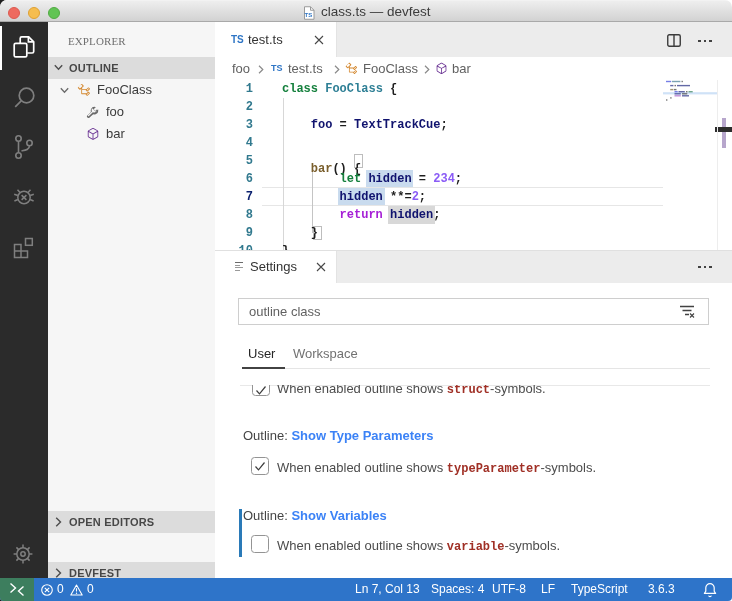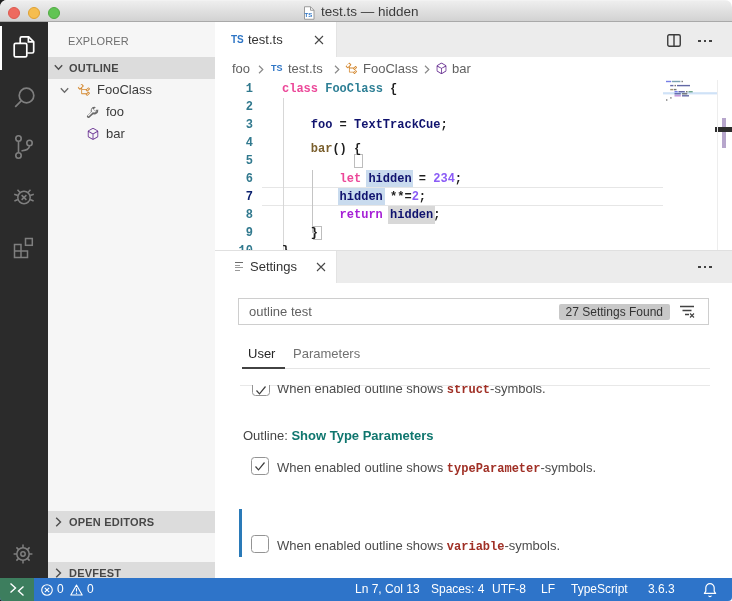--- a/index.html
+++ b/index.html
@@ -14,58 +14,58 @@
     background:linear-gradient(#eeeeee,#d2d2d2); border-bottom:1px solid #a9a9a9;
     border-top:1px solid #f2f2f2; }
   .tl { position:absolute; top:5.5px; width:12px; height:12px; border-radius:50%; }
   #tl-r { left:8px;  background:#ee6a5f; border:1px solid #dc5a50; }
   #tl-y { left:28px; background:#f5bd4f; border:1px solid #dfa032; }
   #tl-g { left:48px; background:#61c454; border:1px solid #51aa42; }
   
   #activity { position:absolute; left:0; top:22px; width:48px; height:556px; background:#2b2b2b; }
   
   #sidebar { position:absolute; left:48px; top:22px; width:167px; height:556px; background:#f6f6f6; }
-  #sb-title { position:absolute; left:20px; top:13px; font-size:11px; letter-spacing:0.1px; color:#6f6f6f; }
+  #sb-title { position:absolute; left:20px; top:13px; font-size:11px; letter-spacing:0.1px; color:#6f6f6f;font-family:Liberation Serif, serif; }
   .sb-head { position:absolute; left:0; width:167px; height:22px; background:#dcdcdc;
      font-size:11px; font-weight:bold; color:#474747; line-height:22px; }
   .sb-head .lbl { position:absolute; left:21px; top:0; letter-spacing:0.2px; }
   .tree-row { position:absolute; left:0; width:167px; height:22px; font-size:13px; color:#3b3b3b; line-height:22px; }
   
   #editor { position:absolute; left:215px; top:22px; width:517px; height:228px; background:#fff; }
   #tabbar { position:absolute; left:0; top:0; width:517px; height:35px; background:#ececec; }
   .tab-active { position:absolute; left:0; top:0; height:35px; background:#fff; }
   #breadcrumbs { position:absolute; left:0; top:35px; width:517px; height:23px; background:#fff;
      font-size:13px; color:#616161; }
   .bc { position:absolute; top:0; line-height:23px; white-space:nowrap; }
   .bci { position:absolute; top:5px; }
   #code { position:absolute; left:0; top:58px; width:517px; height:170px; background:#fff; overflow:hidden; }
   .ln { position:absolute; left:0; width:38px; text-align:right; font-family:"Liberation Mono",monospace;
         font-size:12px; line-height:18px; color:#31798e; font-weight:bold; }
   .cl { position:absolute; left:67px; font-family:"Liberation Mono",monospace; font-size:12px;
         line-height:18px; white-space:pre; color:#1e1e1e; font-weight:bold; }
-  .kw  { color:#ec4899; }
+  .kw  { color:#15803d; }
   .cls { color:#2e7f95; }
   .var { color:#10136e; }
   .num { color:#8b5cf6; }
   .fn  { color:#7a5f2d; }
   .ret { color:#a620d6; }
   .hlb { position:absolute; width:47px; height:18px; background:#c9dbee; }
   .hlg { position:absolute; width:47px; height:18px; background:#d8d8d8; }
   .guide { position:absolute; width:1px; }
   .brk { position:absolute; width:9px; height:14px; border:1px solid #bdbdbd; }
   .cur-line { position:absolute; left:47px; width:401px; height:1px; background:#e6e6e6; }
   
   #settings { position:absolute; left:215px; top:250px; width:517px; height:328px; background:#fff;
      border-top:1px solid #e0e0e0; }
   #set-tabbar { position:absolute; left:0; top:0; width:517px; height:32px; background:#ececec; }
   #set-body { position:absolute; left:0; top:32px; width:517px; height:295px; background:#fff; }
   .mono-red { font-family:"Liberation Mono",monospace; font-size:12px; color:#a03026; font-weight:bold; }
   .cb { position:absolute; width:18px; height:18px; border:1px solid #949494; border-radius:3.5px; background:#fff; }
   .set-title { position:absolute; font-size:13px; color:#454545; white-space:nowrap; }
-  .set-title b { color:#0f766e;margin-top:14px; }
+  .set-title b { color:#3b82f6;margin-top:14px; }
   .set-desc { position:absolute; font-size:13px; color:#4c4c4c; white-space:nowrap; }
   
   #statusbar { position:absolute; left:0; top:578px; width:732px; height:23px; background:#2e74c9;
      color:#fff; font-size:12px; }
   #remote { position:absolute; left:0; top:0; width:34px; height:23px; background:#3d7e5e; }
   .st { position:absolute; top:0; line-height:23px; white-space:nowrap; }
 </style>
 </head>
 <body>
 <div id="corner-tl" class="abs" style="left:0;top:0;width:12px;height:12px;background:#1f1f1f;"></div>
@@ -77,21 +77,21 @@
     <div id="tl-r" class="tl"></div>
       <div id="tl-y" class="tl"></div>
       <div id="tl-g" class="tl"></div>
     <div class="abs" style="left:303px;top:4.5px;">
       <svg width="12" height="14" viewBox="0 0 12 14">
         <path d="M1.5 .75 h6 l3.5 3.5 v9 h-9.5 z" fill="#fff" stroke="#9a9a9a" stroke-width="1"></path>
         <path d="M7.5 .75 v3.5 h3.5" fill="none" stroke="#9a9a9a" stroke-width="1"></path>
         <text x="1.5" y="11" font-size="6" font-weight="bold" fill="#2e75c5" font-family="Liberation Sans">TS</text>
       </svg>
     </div>
-    <div class="abs" style="left:321px;top:0;line-height:22px;font-size:13.5px;color:#3c3c3c;">test.ts — hidden</div>
+    <div class="abs" style="left:321px;top:0;line-height:22px;font-size:13.5px;color:#3c3c3c;">class.ts — devfest</div>
   </div>
 
   <div id="activity">
     <div class="abs" style="left:0;top:4px;width:2px;height:44px;background:#fff;"></div>
 
     <div class="abs" style="left:12px;top:13px;">
       <svg width="24" height="24" viewBox="0 0 24 24">
         <g stroke="#ffffff" stroke-width="1.7">
           <path d="M8.2 16 V3.4 a1.5 1.5 0 0 1 1.5 -1.5 h7 l5 5 v9.6 a1.5 1.5 0 0 1 -1.5 1.5 h-5" fill="#2b2b2b"></path>
           <path d="M16.4 1.9 v4.9 h5.3" fill="none"></path>
@@ -255,21 +255,21 @@
       <div class="ln" style="top:36px;">3</div>
       <div class="ln" style="top:54px;">4</div>
       <div class="ln" style="top:72px;">5</div>
       <div class="ln" style="top:90px;">6</div>
       <div class="ln" style="top:108px;color:#0b216f;">7</div>
       <div class="ln" style="top:126px;">8</div>
       <div class="ln" style="top:144px;">9</div>
       <div class="ln" style="top:162px;">10</div>
       <div class="cl" style="top:0;"><span class="kw">class</span> <span class="cls">FooClass</span> {</div>
       <div class="cl" style="top:36px;">    <span class="var">foo</span> = <span class="var">TextTrackCue</span>;</div>
-      <div class="cl" style="top:60px;"><span>    </span><span class="fn">bar</span>() {</div>
+      <div class="cl" style="top:80px;"><span>    </span><span class="fn">bar</span>() {</div>
       <div class="cl" style="top:90px;">        <span class="kw">let</span> <span class="var">hidden</span> = <span class="num">234</span>;</div>
       <div class="cl" style="top:108px;">        <span class="var">hidden</span> **=<span class="num">2</span>;</div>
       <div class="cl" style="top:126px;">        <span class="ret">return</span> <span class="var">hidden</span>;</div>
       <div class="cl" style="top:144px;">    }</div>
       <div class="cl" style="top:162px;">}</div>
 
       <svg class="abs" style="left:448px;top:0;" width="69px" height="26" viewBox="0 0 69 26">
         <rect x="0" y="12.2" width="54" height="2.2" fill="#cfe2f7"></rect>
         <g opacity="0.8">
           <rect x="3" y="0.8" width="5.2" height="1.4" fill="#5560e0"></rect>
@@ -314,31 +314,29 @@
       </div>
       <div class="abs" style="left:483px;top:14.5px;width:30px;">
         <div class="abs" style="left:0;width:2.5px;height:2.5px;background:#424242;"></div>
         <div class="abs" style="left:5.5px;width:2.5px;height:2.5px;background:#424242;"></div>
         <div class="abs" style="left:11px;width:2.5px;height:2.5px;background:#424242;"></div>
       </div>
     </div>
     <div id="set-body">
 
       <div class="abs" style="left:23px;top:15px;width:471px;height:27px;border:1px solid #cecece;background:#fff;">
-        <span class="abs" style="left:10px;top:0;line-height:25px;font-size:13px;color:#616161;">outline test</span>
-        <span class="abs" style="right:38px;top:5px;height:16px;background:#c8c8c8;border-radius:2px;
-          font-size:12px;color:#333;line-height:16px;padding:0 7px;">27 Settings Found</span>
+        <span class="abs" style="left:10px;top:0;line-height:25px;font-size:13px;color:#616161;">outline class</span>
         <svg class="abs" style="right:13px;top:6px;" width="16" height="13" viewBox="0 0 16 13">
           <path d="M1 1.5 H15 M3.5 5.5 H12.5 M6 9.5 H10" stroke="#424242" stroke-width="1.4" fill="none"></path>
           <path d="M11 8.5 L15 12.5 M15 8.5 L11 12.5" stroke="#424242" stroke-width="1.1"></path>
         </svg>
       </div>
 
       <div class="abs" style="left:33px;top:63px;font-size:13px;color:#262626;">User</div>
-      <div class="abs" style="left:78px;top:63px;font-size:13px;color:#717171;">Parameters</div>
+      <div class="abs" style="left:78px;top:63px;font-size:13px;color:#717171;">Workspace</div>
       <div class="abs" style="left:27px;top:84px;width:43px;height:2px;background:#424242;"></div>
       <div class="abs" style="left:70px;top:85px;width:425px;height:1px;background:#e5e5e5;"></div>
 
       <div class="abs" style="left:0;top:102px;width:517px;height:193px;overflow:hidden;">
         <div class="abs" style="left:25px;top:0;width:470px;height:1px;background:#e8e8e8;"></div>
 
         <div class="cb" style="left:37px;top:-7px;">
           <svg class="abs" style="left:2px;top:6px;" width="12" height="11" viewBox="0 0 12 11">
               <path d="M1.5 5.5 L4.5 8.8 L10.5 1.5" fill="none" stroke="#3d3d3d" stroke-width="1.2"></path>
             </svg>
@@ -347,20 +345,21 @@
 
         <div class="set-title" style="left:28px;top:43px;">Outline: <b>Show Type Parameters</b></div>
         <div class="cb" style="left:36px;top:72px;">
           <svg class="abs" style="left:2px;top:3px;" width="12" height="11" viewBox="0 0 12 11">
               <path d="M1.5 5.5 L4.5 8.8 L10.5 1.5" fill="none" stroke="#3d3d3d" stroke-width="1.2"></path>
             </svg>
         </div>
         <div class="set-desc" style="left:62px;top:75px;">When enabled outline shows <span class="mono-red">typeParameter</span>-symbols.</div>
 
         <div class="abs" style="left:24px;top:124px;width:3px;height:48px;background:#2a7ab8;"></div>
+        <div class="set-title" style="left:28px;top:122.5px;">Outline: <b>Show Variables</b></div>
         <div class="cb" style="left:36px;top:150px;"></div>
         <div class="set-desc" style="left:62px;top:153px;">When enabled outline shows <span class="mono-red">variable</span>-symbols.</div>
       </div>
     </div>
   </div>
 
   <div id="statusbar">
     <div id="remote">
       <svg class="abs" style="left:9px;top:4px;" width="16" height="15" viewBox="0 0 16 15">
         <path d="M1.5 1.5 L6.5 6 L1.5 10.5" fill="none" stroke="#fff" stroke-width="1.4"></path>

